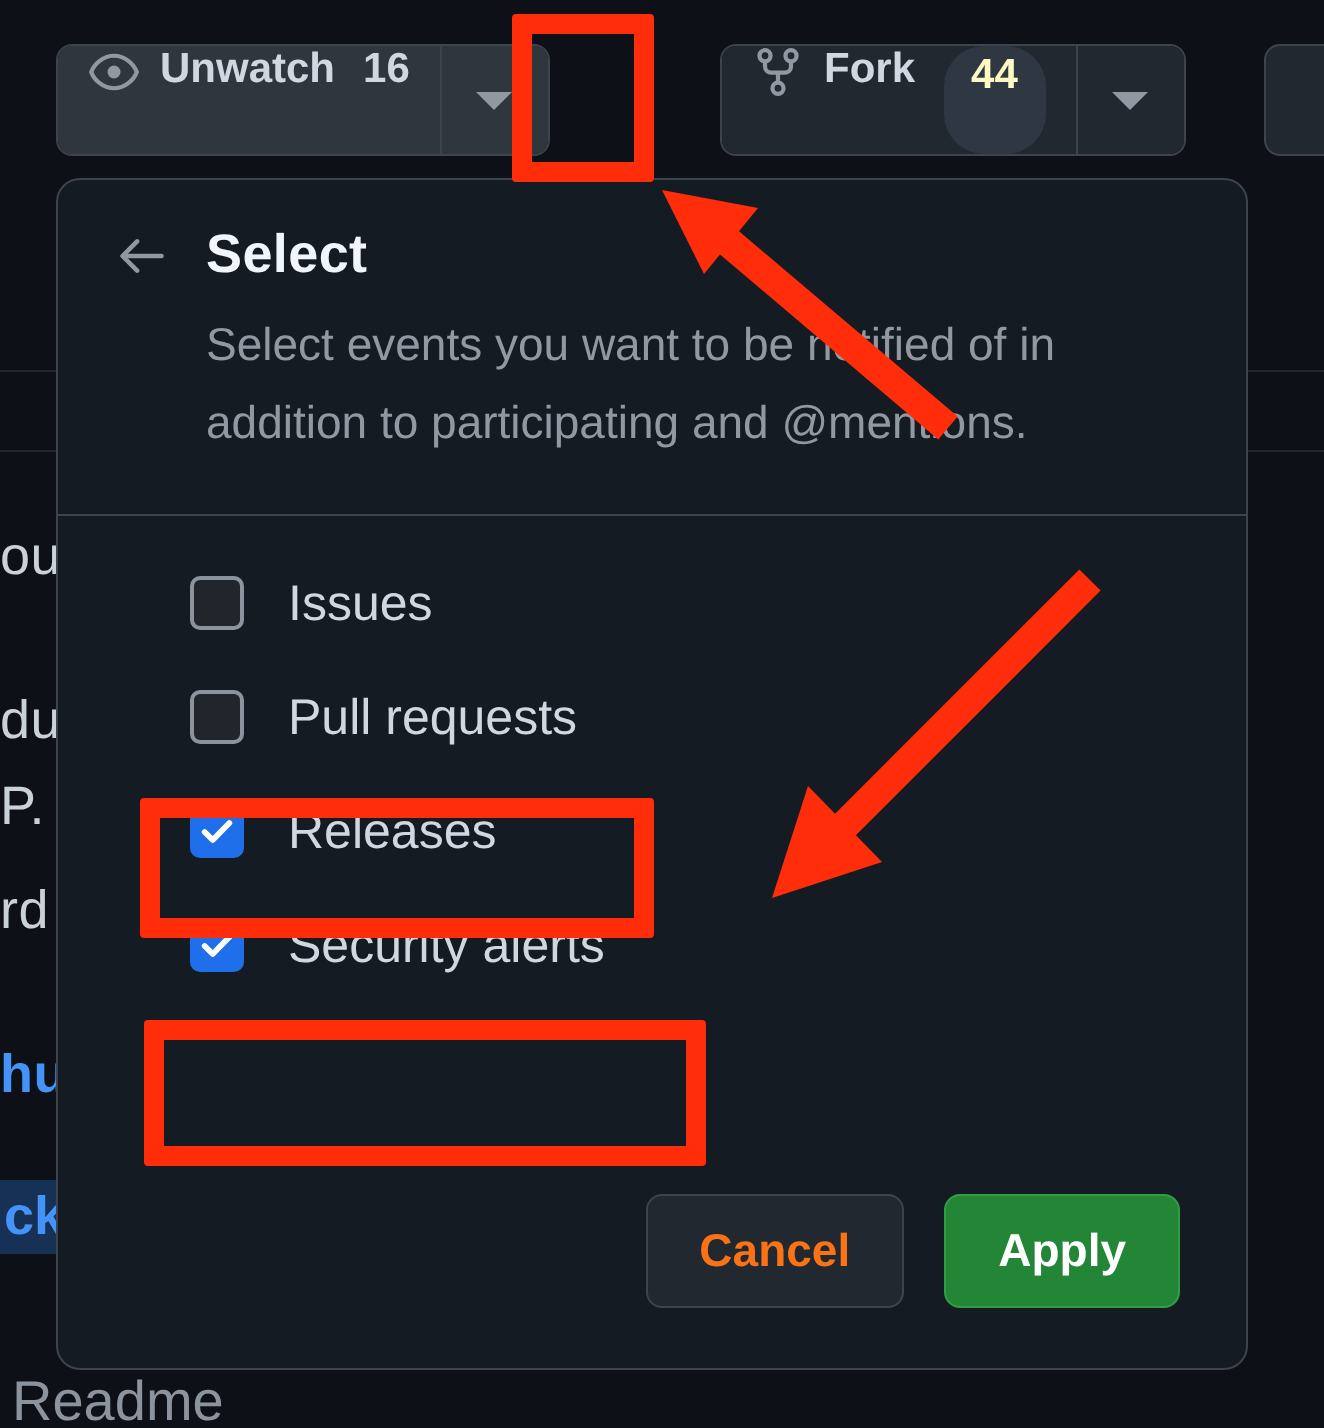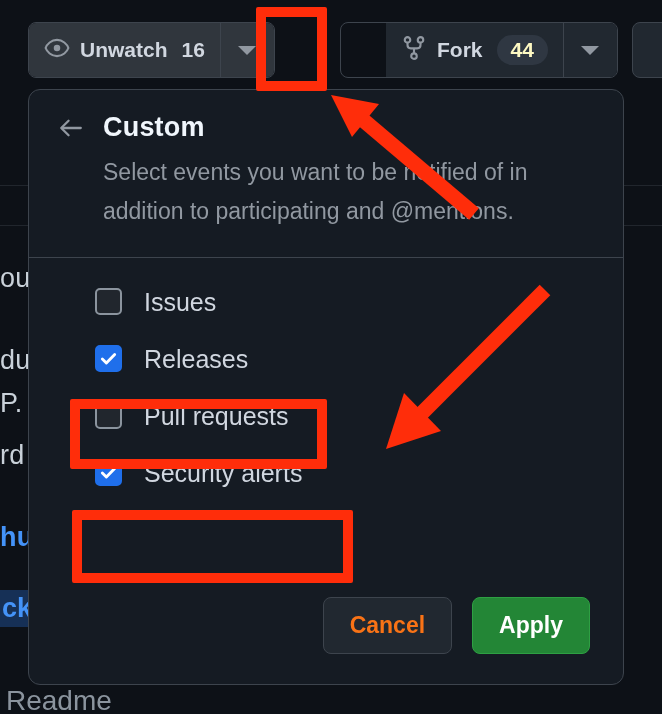--- a/index.html
+++ b/index.html
@@ -45,21 +45,20 @@
   .btn-group {
     position: absolute;
     display: flex;
     align-items: stretch;
     border: 1px solid #3d444d;
     border-radius: 8px;
     overflow: hidden;
   }
   .btn-seg {
     display: flex;
-    align-items: center;
     gap: 10px;
     padding: 0 15px;
     color: #d1d7e0;
     font-size: 21px;
     font-weight: bold;
     white-space: nowrap;
   }
   .btn-seg.unwatch { background: #30363d; }
   .btn-seg.fork { background: #212830; }
   .caret-seg {
@@ -197,21 +196,21 @@
         </svg>
       </span>
       <span>Unwatch</span>
       <span class="count-plain">16</span>
     </div>
     <div class="caret-seg unwatch">
       <span class="caret"></span>
     </div>
   </div>
 
-  <div class="btn-group" style="left:340px; top:22px; height:56px;padding-left:45px;">
+  <div class="btn-group" style="left:360px; top:22px; height:56px;">
     <div class="btn-seg fork">
       <span>
         <svg width="26" height="26" viewBox="0 0 16 16" fill="none" stroke="#9198a1" stroke-width="1.3">
           <circle cx="4" cy="3" r="1.7"></circle>
           <circle cx="12" cy="3" r="1.7"></circle>
           <circle cx="8" cy="13" r="1.7"></circle>
           <path d="M4 4.8v1.4c0 1.2.9 2 2 2h4c1.1 0 2-.8 2-2V4.8"></path>
           <path d="M8 8.2v3.1"></path>
         </svg>
       </span>
@@ -228,46 +227,46 @@
   <div class="popover">
 
     <div class="pop-header">
       <div class="pop-title-row">
         <span class="back-arrow">
           <svg width="26" height="26" viewBox="0 0 16 16" fill="none" stroke="#9198a1" stroke-width="1.4" stroke-linecap="round" stroke-linejoin="round">
             <path d="M14 8H2.5"></path>
               <path d="M6.5 3.5L2 8l4.5 4.5"></path>
           </svg>
         </span>
-        <span class="pop-title">Custom</span>
+        <span class="pop-title">Select</span>
       </div>
       <div class="pop-sub">Select events you want to be notified of in addition to participating and @mentions.</div>
     </div>
 
     <div class="pop-divider"></div>
 
     <div class="pop-list">
 
       <div class="opt-row">
         <span class="cb off"></span>
         <span class="opt-label">Issues</span>
+      </div>
+
+      <div class="opt-row">
+        <span class="cb off"></span>
+        <span class="opt-label">Pull requests</span>
       </div>
 
       <div class="opt-row">
         <span class="cb on">
           <svg width="19" height="19" viewBox="0 0 16 16" fill="none" stroke="#ffffff" stroke-width="2.4" stroke-linecap="round" stroke-linejoin="round">
             <path d="M2.8 8.4l3.4 3.4L13.2 4.6"></path>
           </svg>
         </span>
         <span class="opt-label">Releases</span>
-      </div>
-
-      <div class="opt-row">
-        <span class="cb off"></span>
-        <span class="opt-label">Pull requests</span>
       </div>
 
 
       <div class="opt-row">
         <span class="cb on">
           <svg width="19" height="19" viewBox="0 0 16 16" fill="none" stroke="#ffffff" stroke-width="2.4" stroke-linecap="round" stroke-linejoin="round">
             <path d="M2.8 8.4l3.4 3.4L13.2 4.6"></path>
           </svg>
         </span>
         <span class="opt-label">Security alerts</span>

